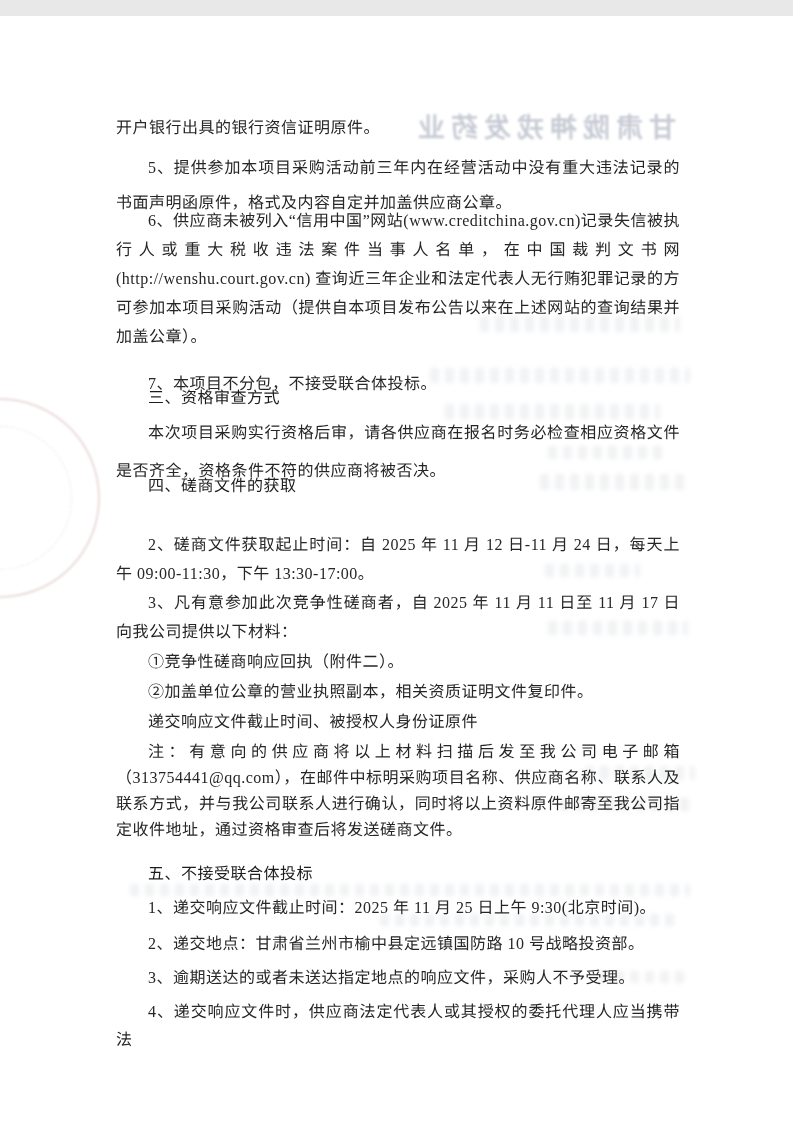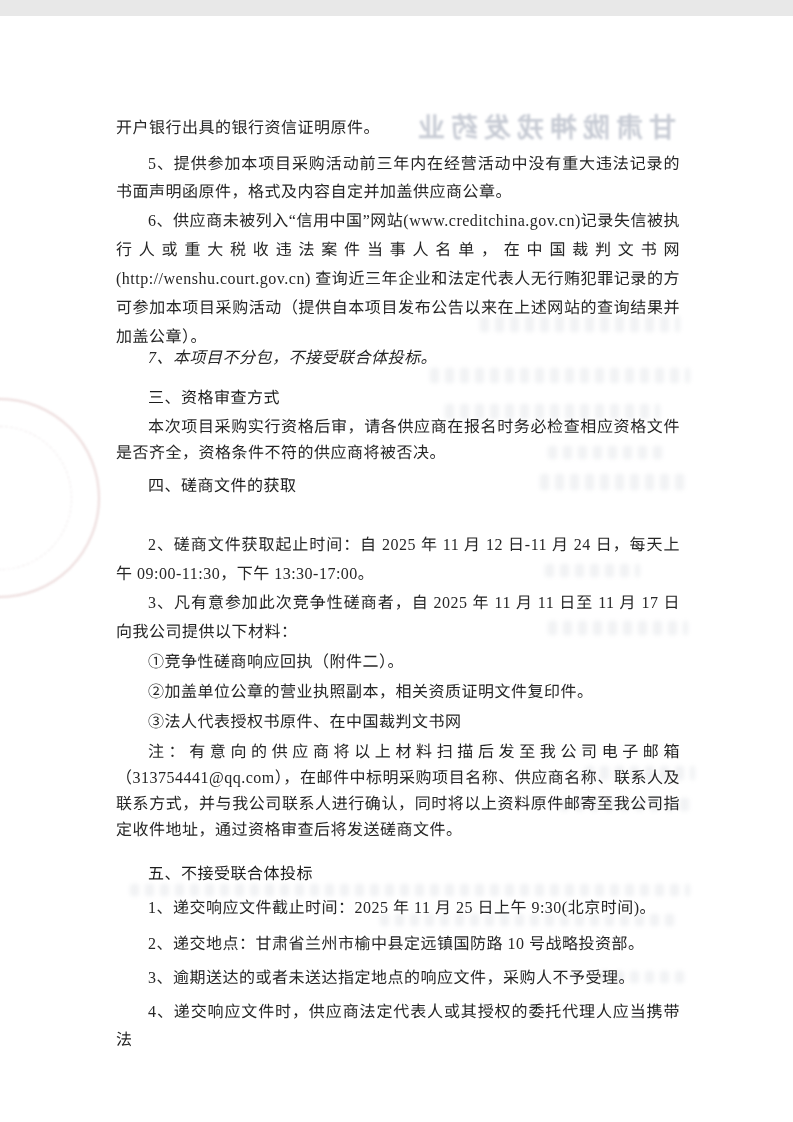--- a/index.html
+++ b/index.html
@@ -85,31 +85,31 @@
   <div class="smudge" style="left:540px; top:458px; width:145px; height:16px;"></div>
   <div class="smudge" style="left:545px; top:548px; width:95px; height:13px;"></div>
   <div class="smudge" style="left:548px; top:605px; width:140px; height:14px;"></div>
   <div class="smudge" style="left:585px; top:750px; width:110px; height:14px;"></div>
   <div class="smudge" style="left:560px; top:782px; width:130px; height:13px;"></div>
   <div class="smudge" style="left:130px; top:868px; width:560px; height:12px;"></div>
   <div class="smudge" style="left:380px; top:898px; width:300px; height:12px;"></div>
   <div class="smudge" style="left:600px; top:955px; width:90px; height:12px;"></div>
 
   <div class="para" style="top:98px;">开户银行出具的银行资信证明原件。</div>
-  <div class="para indent" style="top:134px; line-height:28px;">5、提供参加本项目采购活动前三年内在经营活动中没有重大违法记录的书面声明函原件，格式及内容自定并加盖供应商公章。</div>
+  <div class="para indent" style="top:134px; line-height:35px;">5、提供参加本项目采购活动前三年内在经营活动中没有重大违法记录的书面声明函原件，格式及内容自定并加盖供应商公章。</div>
   <div class="para indent" style="top:190px; line-height:29px;">6、供应商未被列入“信用中国”网站(www.creditchina.gov.cn)记录失信被执行人或重大税收违法案件当事人名单，在中国裁判文书网(http://wenshu.court.gov.cn) 查询近三年企业和法定代表人无行贿犯罪记录的方可参加本项目采购活动（提供自本项目发布公告以来在上述网站的查询结果并加盖公章）。</div>
-  <div class="para indent" style="top:328px;font-style:italic;">7、本项目不分包，不接受联合体投标。</div>
+  <div class="para indent" style="top:354px;">7、本项目不分包，不接受联合体投标。</div>
   <div class="para indent heading" style="top:368px;">三、资格审查方式</div>
-  <div class="para indent" style="top:398px; line-height:26px;">本次项目采购实行资格后审，请各供应商在报名时务必检查相应资格文件是否齐全，资格条件不符的供应商将被否决。</div>
+  <div class="para indent" style="top:398px; line-height:38px;">本次项目采购实行资格后审，请各供应商在报名时务必检查相应资格文件是否齐全，资格条件不符的供应商将被否决。</div>
   <div class="para indent heading" style="top:456px;">四、磋商文件的获取</div>
   <div class="para indent" style="top:514px; line-height:29px;">2、磋商文件获取起止时间：自 2025 年 11 月 12 日-11 月 24 日，每天上午 09:00-11:30，下午 13:30-17:00。</div>
   <div class="para indent" style="top:572px; line-height:29px;">3、凡有意参加此次竞争性磋商者，自 2025 年 11 月 11 日至 11 月 17 日向我公司提供以下材料：</div>
   <div class="para indent" style="top:662px;">②加盖单位公章的营业执照副本，相关资质证明文件复印件。</div>
   <div class="para indent" style="top:632px;">①竞争性磋商响应回执（附件二）。</div>
-  <div class="para indent" style="top:692px;">③法人代表授权书原件、在中国裁判文书网</div>
+  <div class="para indent" style="top:692px;">递交响应文件截止时间、被授权人身份证原件</div>
   <div class="para indent" style="top:723px; line-height:26px;">注：有意向的供应商将以上材料扫描后发至我公司电子邮箱（313754441@qq.com），在邮件中标明采购项目名称、供应商名称、联系人及联系方式，并与我公司联系人进行确认，同时将以上资料原件邮寄至我公司指定收件地址，通过资格审查后将发送磋商文件。</div>
   <div class="para indent heading" style="top:844px;">五、不接受联合体投标</div>
   <div class="para indent" style="top:878px;">1、递交响应文件截止时间：2025 年 11 月 25 日上午 9:30(北京时间)。</div>
   <div class="para indent" style="top:914px;">2、递交地点：甘肃省兰州市榆中县定远镇国防路 10 号战略投资部。</div>
   <div class="para indent" style="top:948px;font-family:Liberation Serif, serif;">3、逾期送达的或者未送达指定地点的响应文件，采购人不予受理。</div>
   <div class="para indent" style="top:982px;">4、递交响应文件时，供应商法定代表人或其授权的委托代理人应当携带法</div>
 
 </div>
 
 </body></html>

